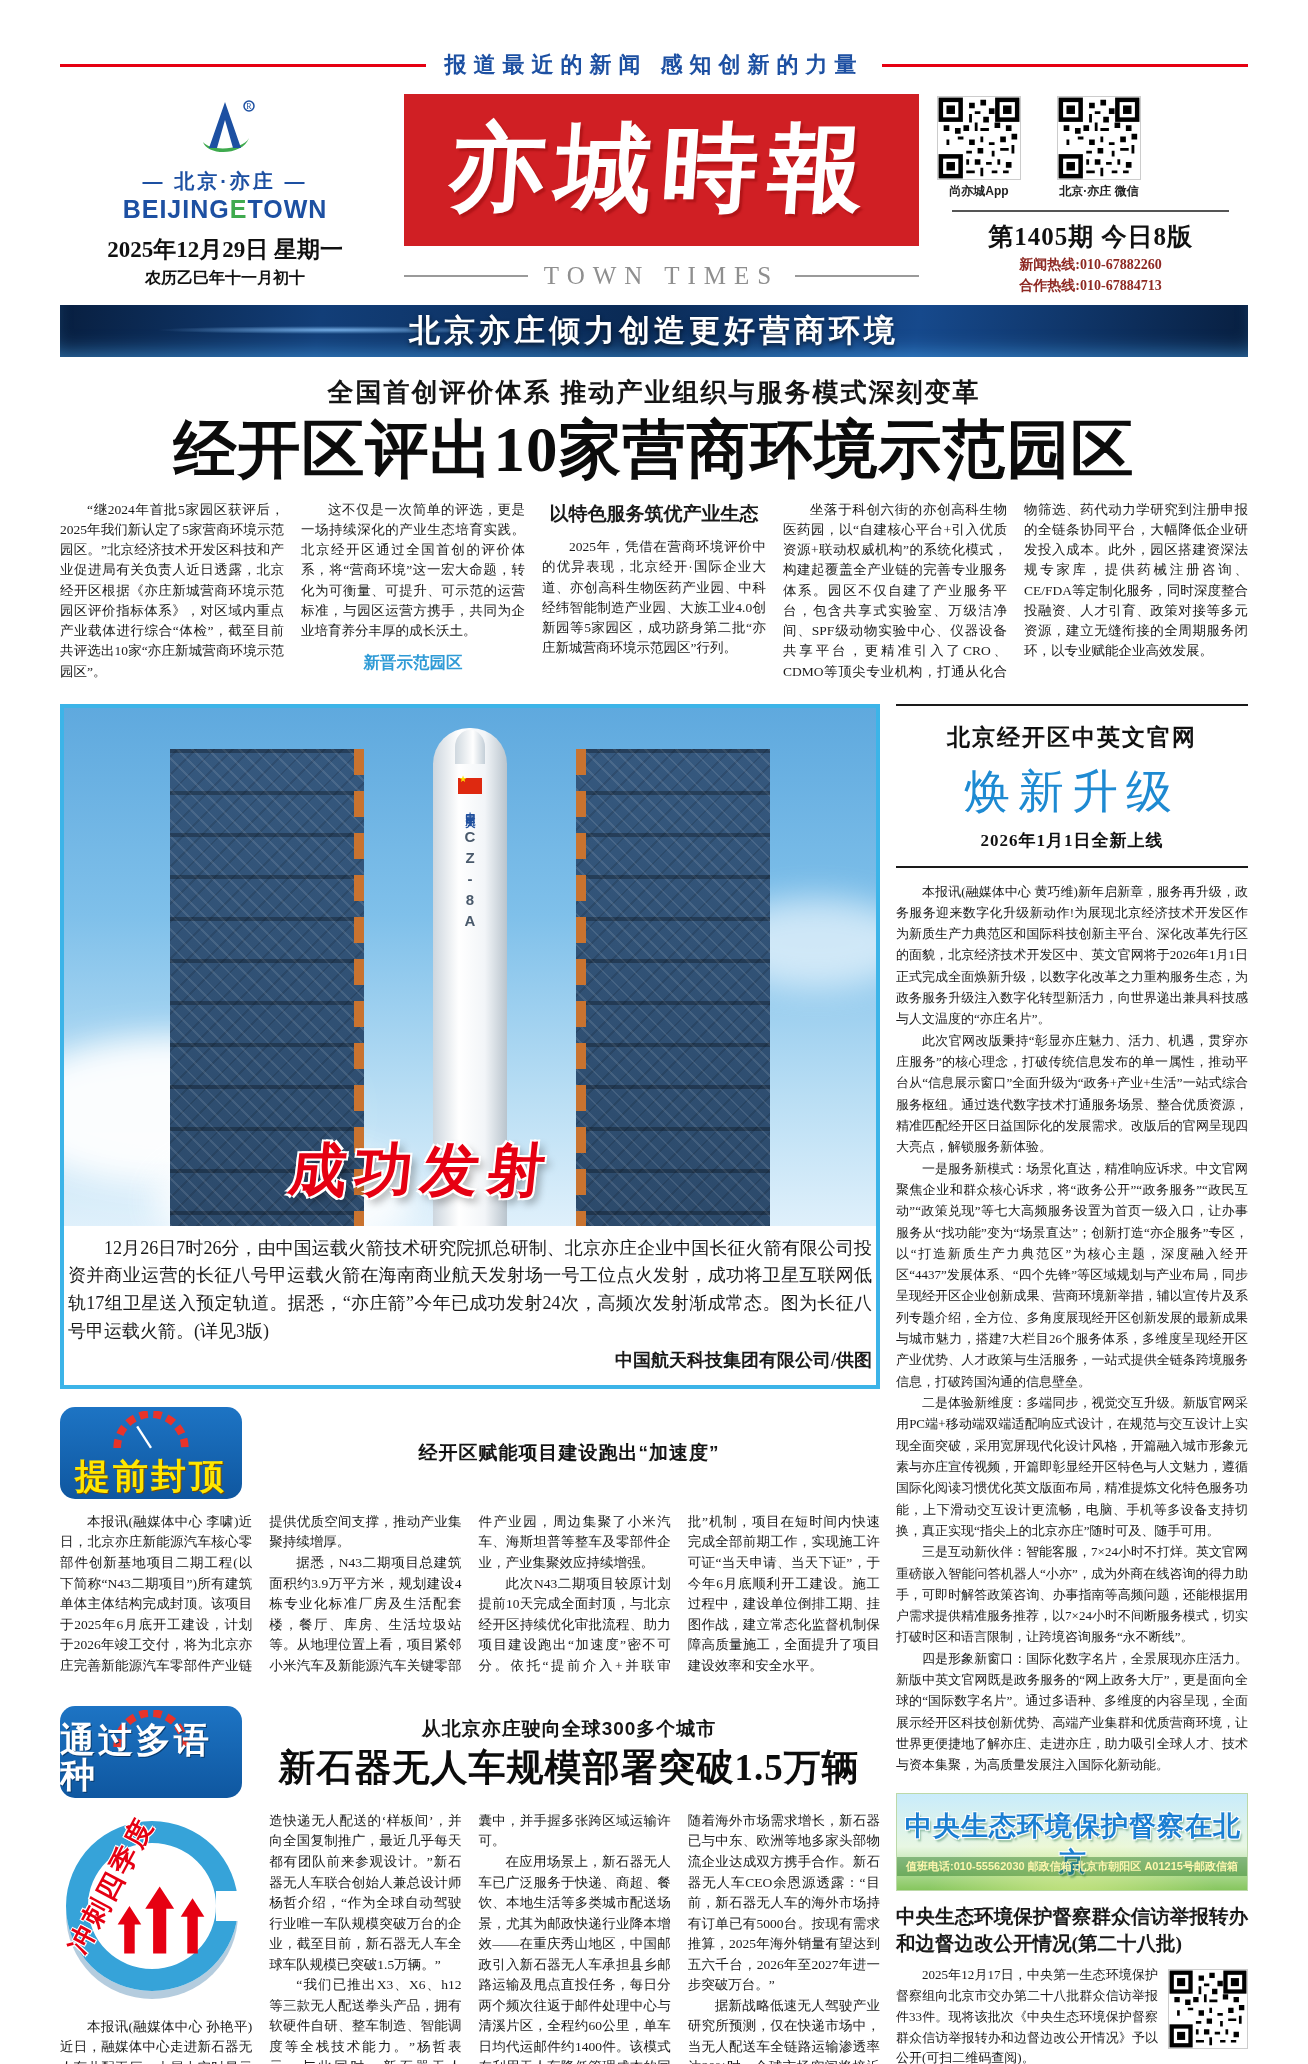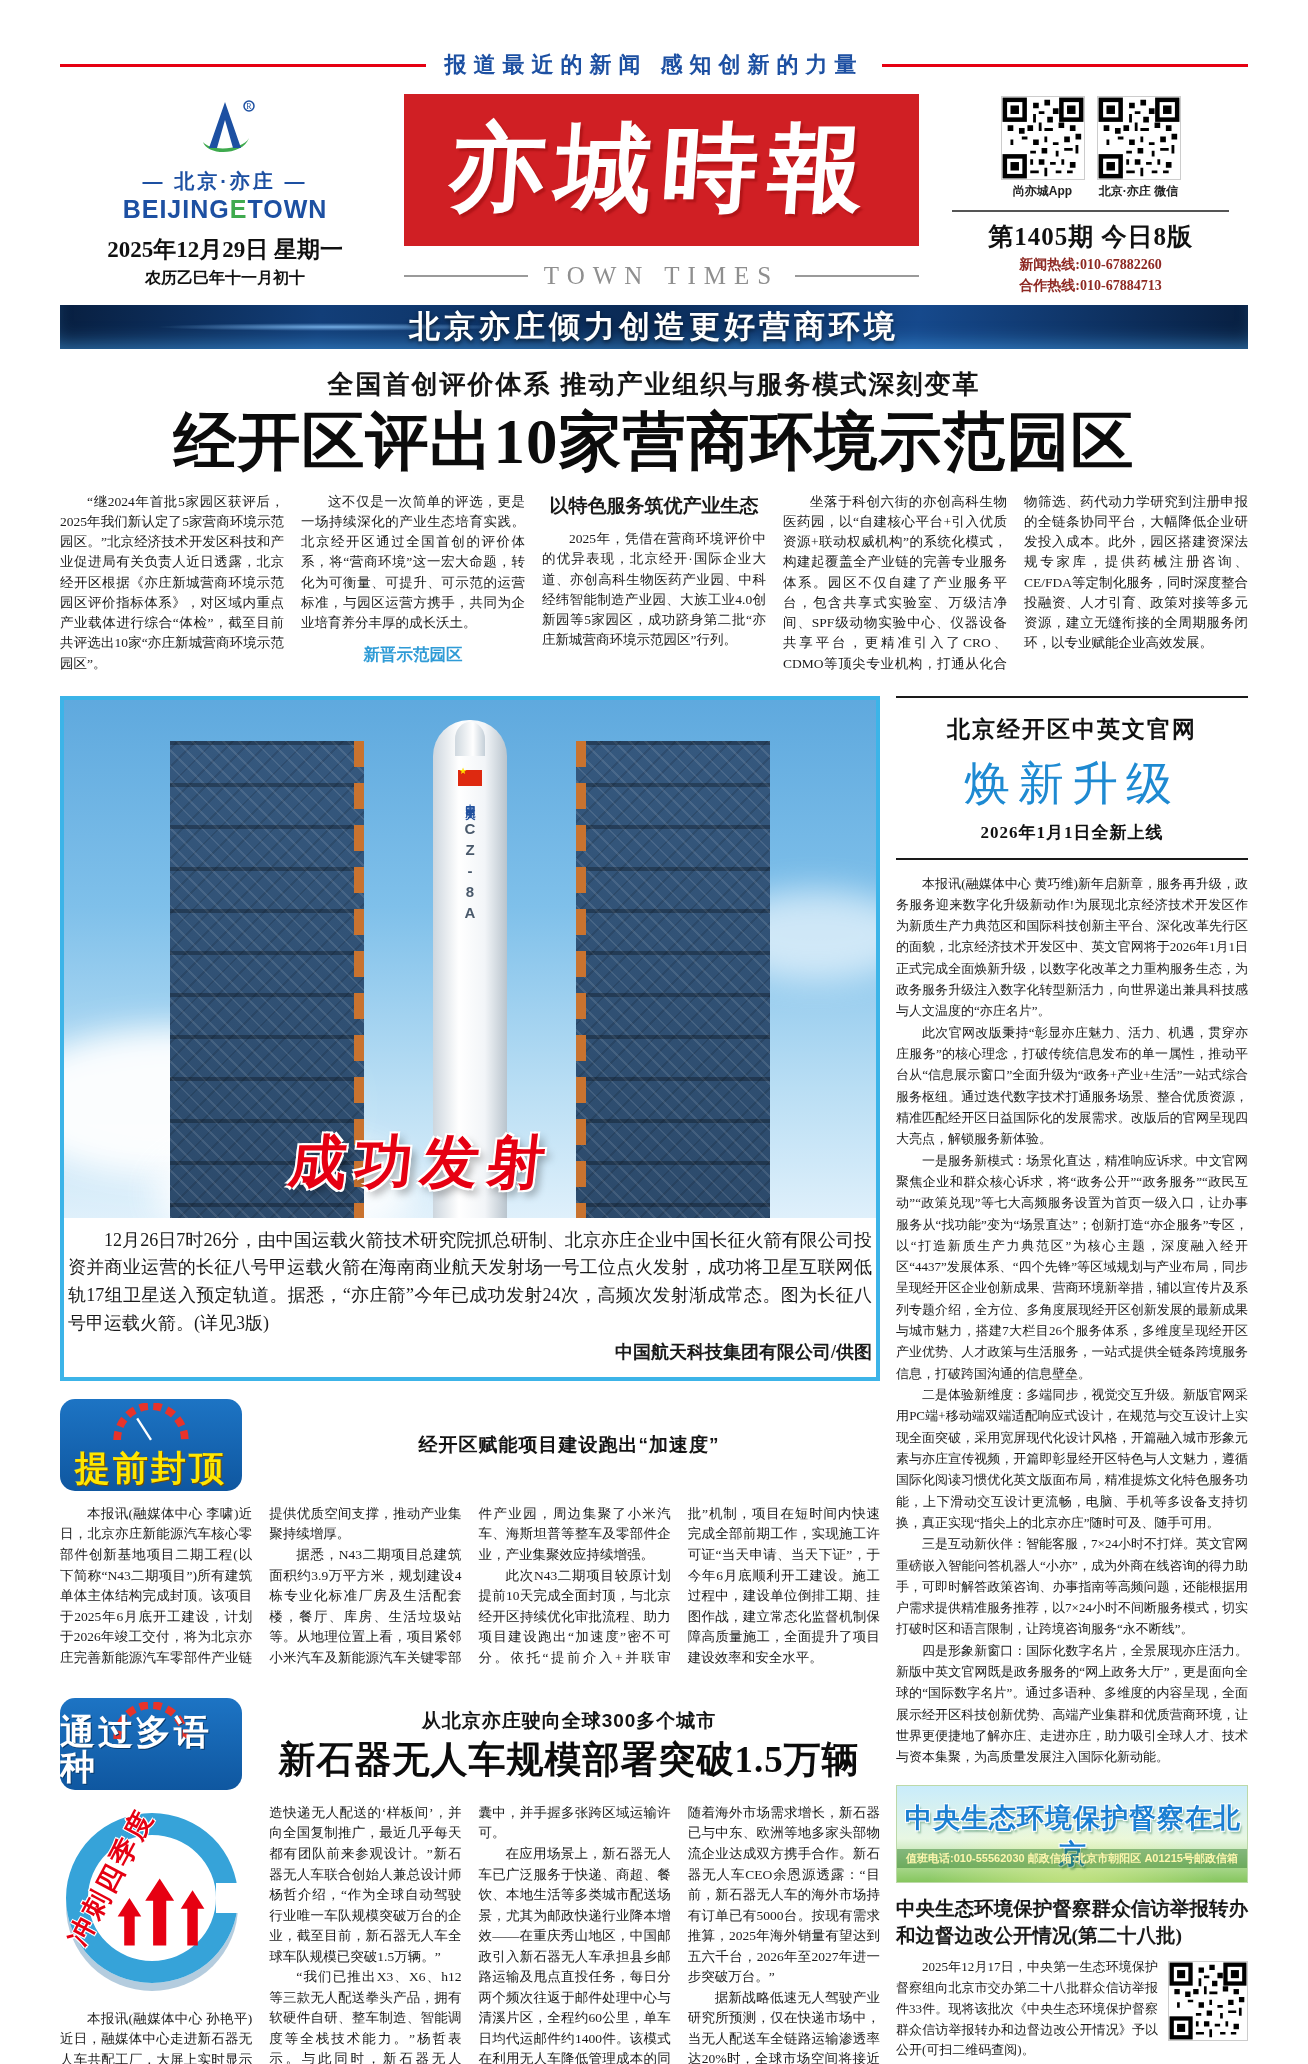--- a/index.html
+++ b/index.html
@@ -30,30 +30,30 @@
   .masthead-box { background:var(--masthead-red,#d01f24); height:152px; display:flex;
     align-items:center; justify-content:center; }
   .paper-title { color:#fff; font-size:96px; font-weight:900; letter-spacing:10px;
     font-family:"Liberation Serif","DejaVu Serif",serif; transform:skewX(-4deg);
     text-shadow:3px 3px 2px rgba(120,0,0,.35); white-space:nowrap; }
   .etown-row { display:flex; align-items:center; gap:16px; margin-top:16px; }
   .etown-row .grule { flex:1; height:2px; background:#9a9a9a; }
   .etown-times { color:#8f8f8f; font-size:25px; letter-spacing:8px; white-space:nowrap;
     font-family:"Liberation Serif","DejaVu Serif",serif; }
   .info-col { text-align:center; padding-top:2px; }
-  .qr-row { display:flex; justify-content:center; gap:4px; }
+  .qr-row { display:flex; gap:28px; }
   .qr-cell { width:92px; }
   svg.qr { width:84px; height:84px; display:block; margin:0 auto; border:1px solid #ccc; background:#fff; }
   .qr-label { font-family:"Liberation Sans","DejaVu Sans",sans-serif; font-size:12px; font-weight:700;
     color:#222; margin-top:3px; white-space:nowrap; }
   .info-divider { width:88%; height:2px; background:#555; margin:10px auto 8px; }
   .issue-line { font-size:25px; font-weight:900; color:#111; letter-spacing:1px; }
   .hotline { font-size:14px; font-weight:700; color:var(--hotline-red,#8d2822); margin-top:3px; }
   
-  .banner { position:relative; margin-top:10px; height:44px; overflow:hidden;
+  .banner { position:relative; margin-top:10px; height:52px; overflow:hidden;
     background:linear-gradient(100deg,#081f40 0%,#123e78 22%,#0a2a55 48%,#16498c 72%,#081f40 100%);
     display:flex; align-items:center; justify-content:center; }
   .banner::before { content:""; position:absolute; left:8%; top:40%; width:30%; height:8px;
     background:radial-gradient(ellipse at center, rgba(140,200,255,.8), rgba(140,200,255,0) 70%); }
   .banner::after { content:""; position:absolute; inset:0;
     box-shadow:inset 0 -14px 20px -10px rgba(80,180,255,.55); }
   .banner-text { position:relative; z-index:2; color:#fff; font-size:31px; font-weight:900;
     letter-spacing:4px; font-family:"Liberation Sans","DejaVu Sans",sans-serif;
     text-shadow:0 2px 4px rgba(0,0,0,.6); }
   

